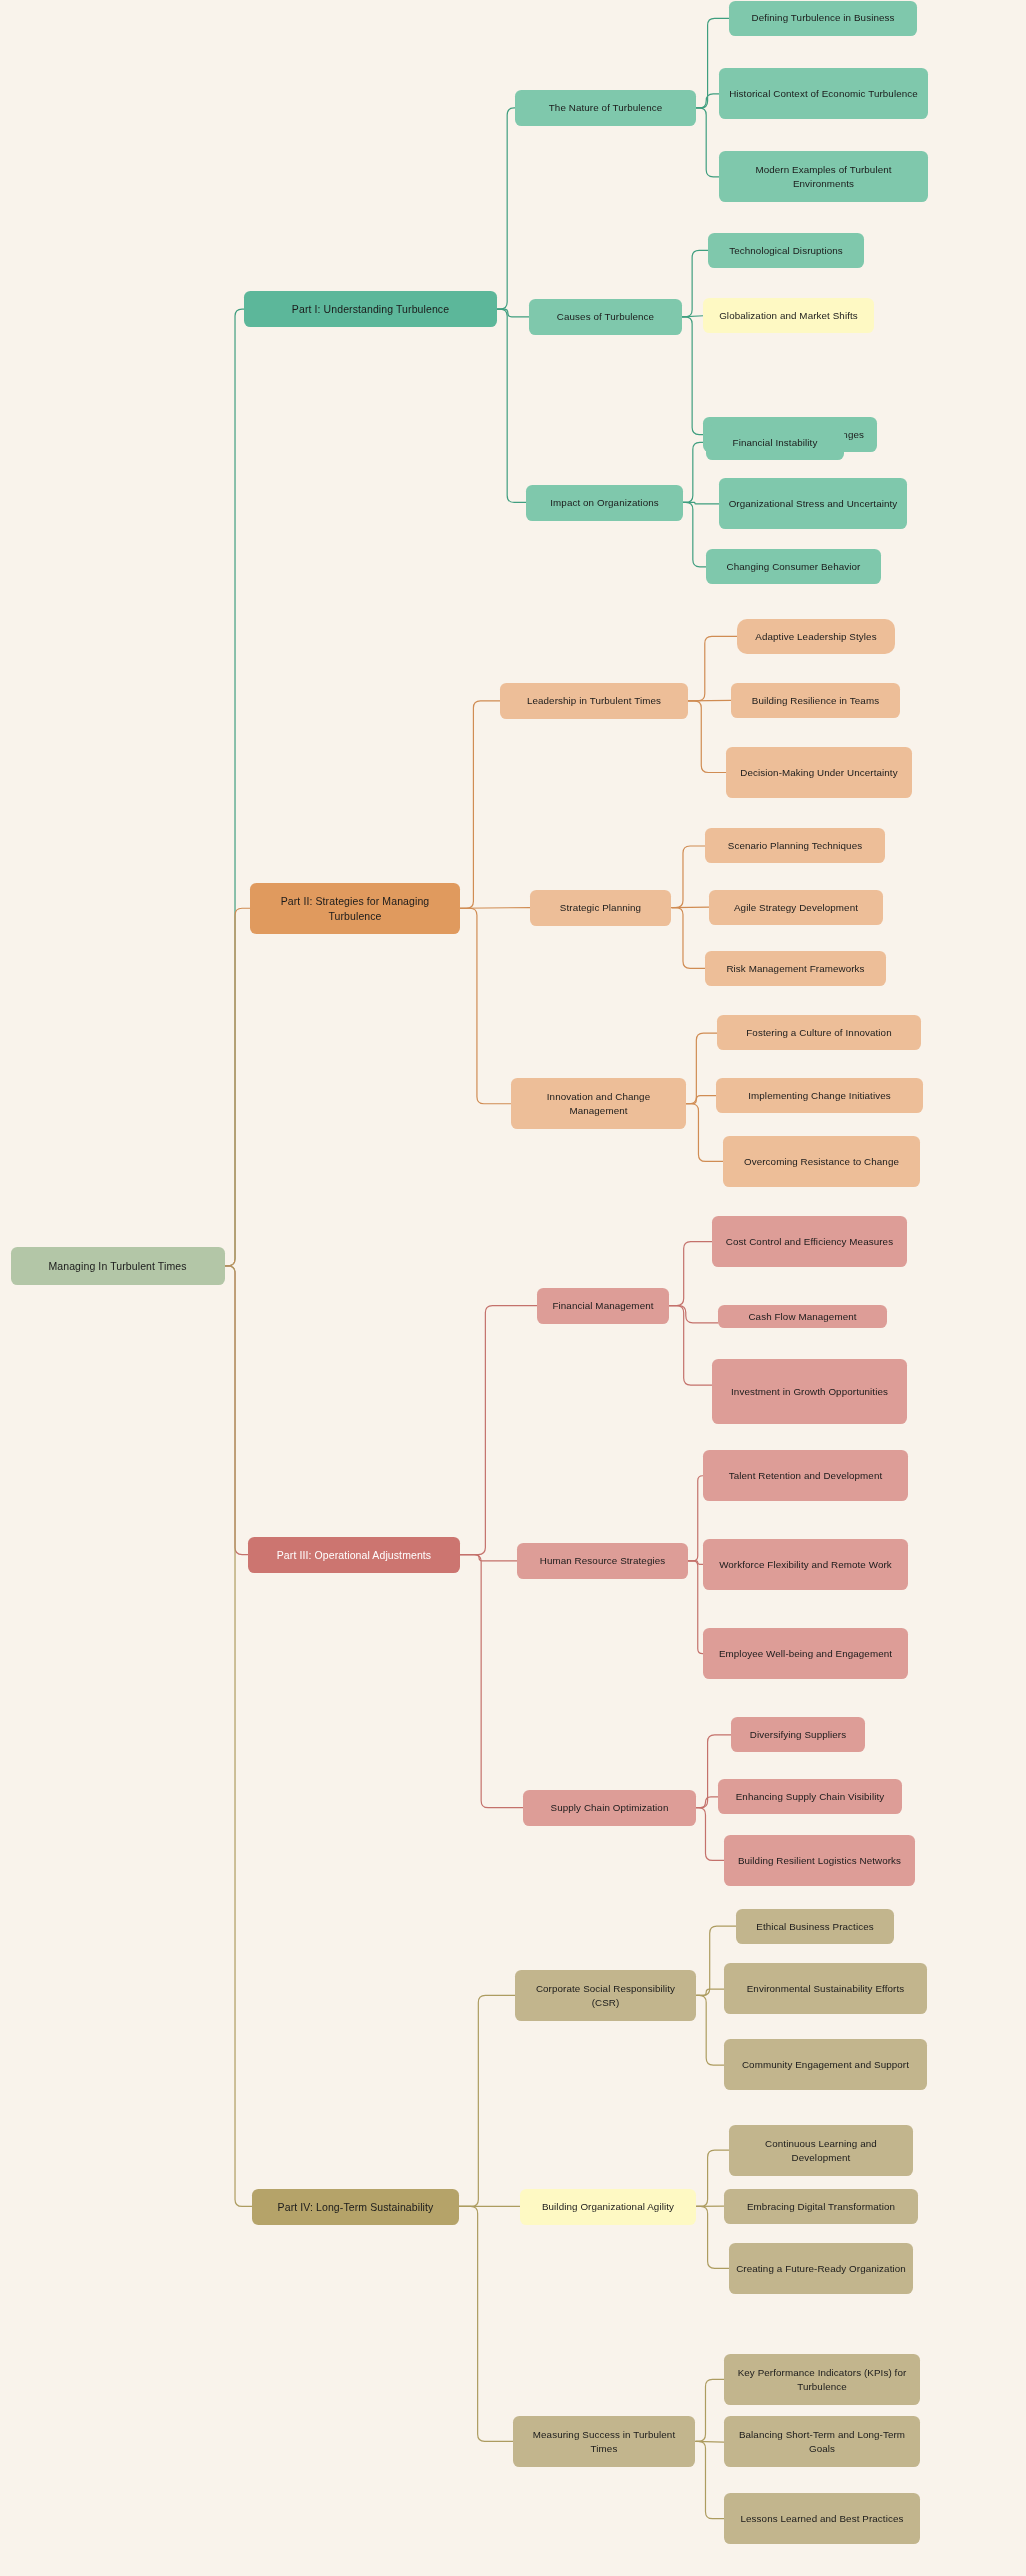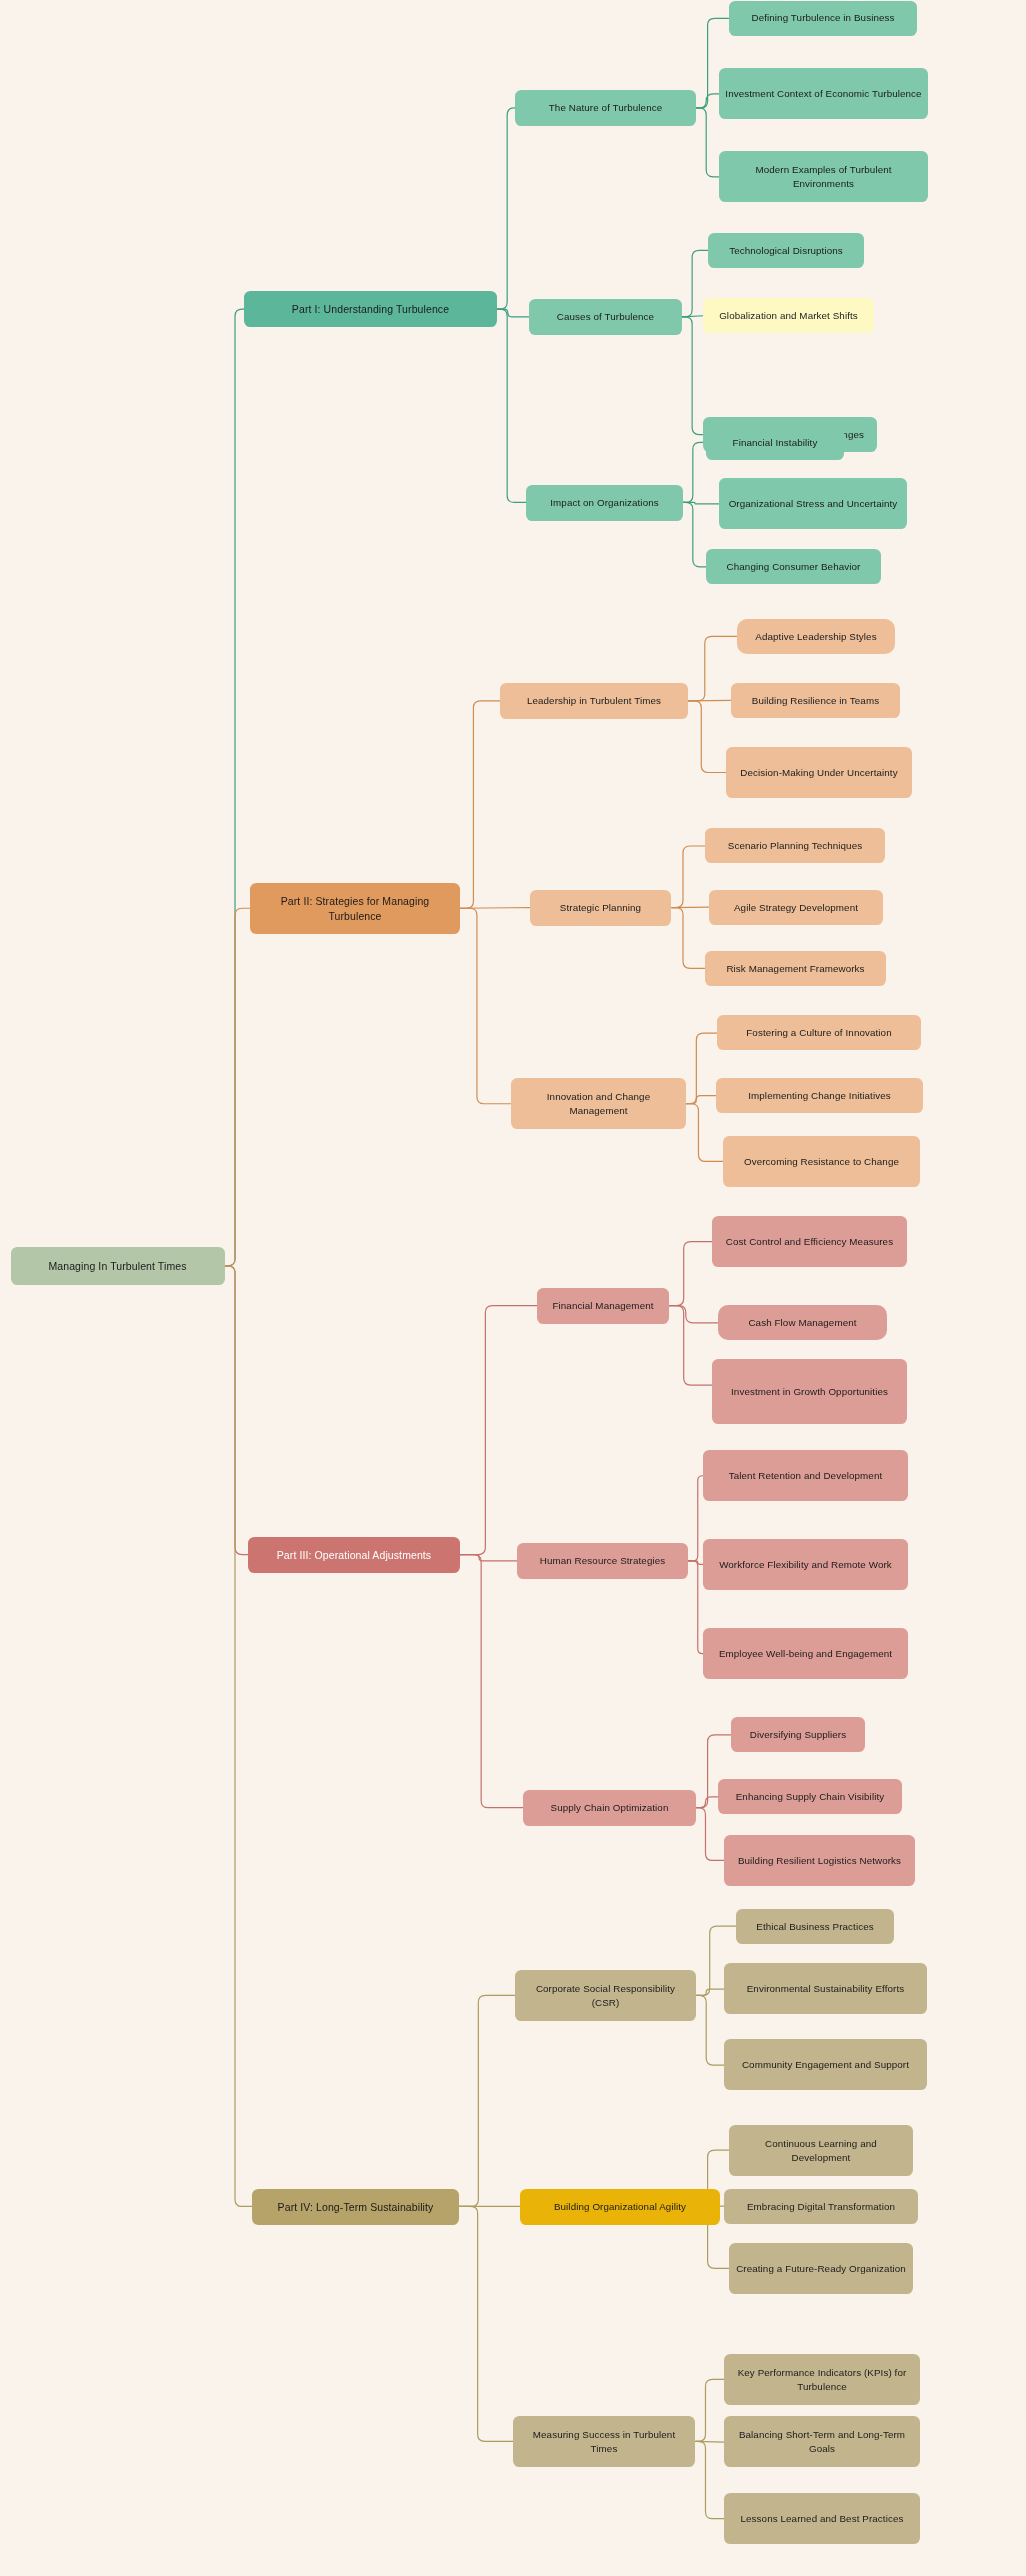--- a/index.html
+++ b/index.html
@@ -92,21 +92,21 @@
     <div class="node n-l1" style="left: 244px; top: 291px; width: 253px; height: 36px; background: rgb(92, 183, 154); text-align: center;">
       <span>Part I: Understanding Turbulence</span>
     </div>
     <div class="node n-l2" style="left: 515px; top: 90px; width: 181px; height: 36px; background: rgb(127, 200, 172);">
       <span>The Nature of Turbulence</span>
     </div>
     <div class="node n-l3" style="left: 729px; top: 0.7px; width: 188px; height: 35px; background: rgb(127, 200, 172);">
       <span>Defining Turbulence in Business</span>
     </div>
     <div class="node n-l3" style="left: 719px; top: 68px; width: 209px; height: 51px; background: rgb(127, 200, 172);">
-      <span>Investment Context of Economic Turbulence</span>
+      <span>Historical Context of Economic Turbulence</span>
     </div>
     <div class="node n-l3" style="left: 719px; top: 151px; width: 209px; height: 51px; background: rgb(127, 200, 172);">
       <span>Modern Examples of Turbulent Environments</span>
     </div>
     <div class="node n-l2" style="left: 529px; top: 299px; width: 153px; height: 36px; background: rgb(127, 200, 172);">
       <span>Causes of Turbulence</span>
     </div>
     <div class="node n-l3" style="left: 708px; top: 233px; width: 156px; height: 35px; background: rgb(127, 200, 172);">
       <span>Technological Disruptions</span>
     </div>
@@ -169,21 +169,21 @@
     </div>
     <div class="node n-l1 white-text" style="left: 248px; top: 1537px; width: 212px; height: 36px; background: rgb(204, 117, 112);">
       <span>Part III: Operational Adjustments</span>
     </div>
     <div class="node n-l2" style="left: 537px; top: 1288px; width: 132px; height: 36px; background: rgb(221, 157, 151);">
       <span>Financial Management</span>
     </div>
     <div class="node n-l3" style="left: 712px; top: 1216px; width: 195px; height: 51px; background: rgb(221, 157, 151);">
       <span>Cost Control and Efficiency Measures</span>
     </div>
-    <div class="node n-l3" style="left: 718px; top: 1305px; width: 169px; height: 35px; background: rgb(221, 157, 151); border-radius: 10px;">
+    <div class="node n-l3" style="left: 718px; top: 1305px; width: 169px; height: 23px; background: rgb(221, 157, 151);">
       <span>Cash Flow Management</span>
     </div>
     <div class="node n-l3" style="left: 712px; top: 1359px; width: 195px; height: 65px; background: rgb(221, 157, 151);">
       <span>Investment in Growth Opportunities</span>
     </div>
     <div class="node n-l2" style="left: 517px; top: 1543px; width: 171px; height: 36px; background: rgb(221, 157, 151);">
       <span>Human Resource Strategies</span>
     </div>
     <div class="node n-l3" style="left: 703px; top: 1450px; width: 205px; height: 51px; background: rgb(221, 157, 151);">
       <span>Talent Retention and Development</span>
@@ -214,21 +214,21 @@
     </div>
     <div class="node n-l3" style="left: 736px; top: 1909px; width: 158px; height: 35px; background: rgb(194, 181, 141);">
       <span>Ethical Business Practices</span>
     </div>
     <div class="node n-l3" style="left: 724px; top: 1963px; width: 203px; height: 51px; background: rgb(194, 181, 141);">
       <span>Environmental Sustainability Efforts</span>
     </div>
     <div class="node n-l3" style="left: 724px; top: 2039px; width: 203px; height: 51px; background: rgb(194, 181, 141);">
       <span>Community Engagement and Support</span>
     </div>
-    <div class="node n-l2" style="left: 520px; top: 2189px; width: 200px; height: 36px; background: #eab308;">
+    <div class="node n-l2" style="left: 520px; top: 2189px; width: 176px; height: 36px; background: #fef9c3;">
       <span>Building Organizational Agility</span>
     </div>
     <div class="node n-l3" style="left: 729px; top: 2125px; width: 184px; height: 51px; background: rgb(194, 181, 141);">
       <span>Continuous Learning and Development</span>
     </div>
     <div class="node n-l3" style="left: 724px; top: 2189px; width: 194px; height: 35px; background: rgb(194, 181, 141);">
       <span>Embracing Digital Transformation</span>
     </div>
     <div class="node n-l3" style="left: 729px; top: 2243px; width: 184px; height: 51px; background: rgb(194, 181, 141);">
       <span>Creating a Future-Ready Organization</span>

